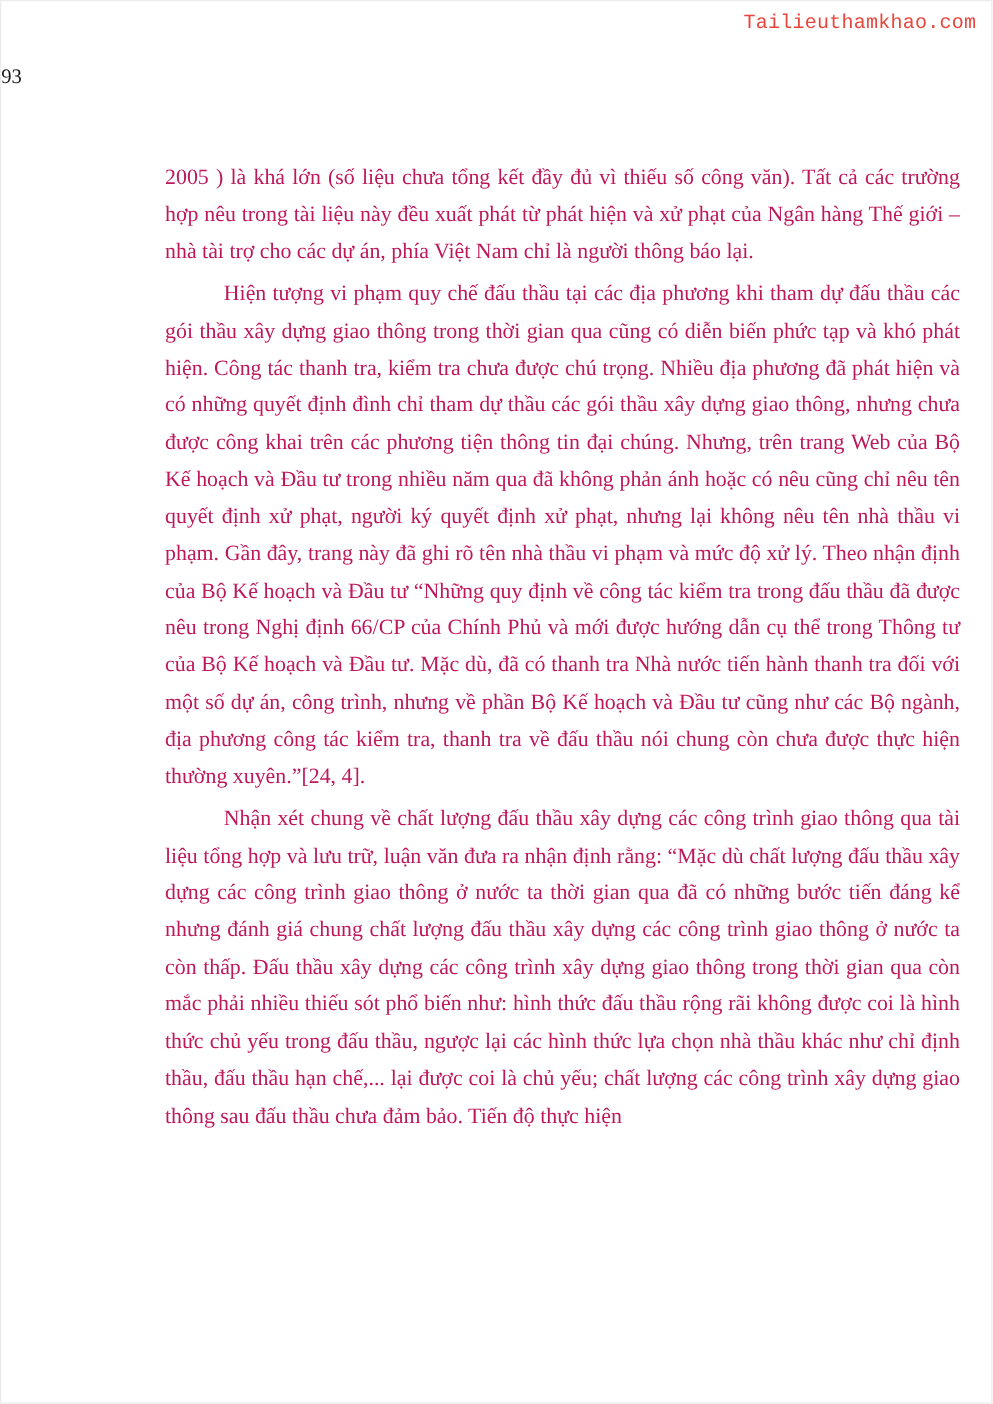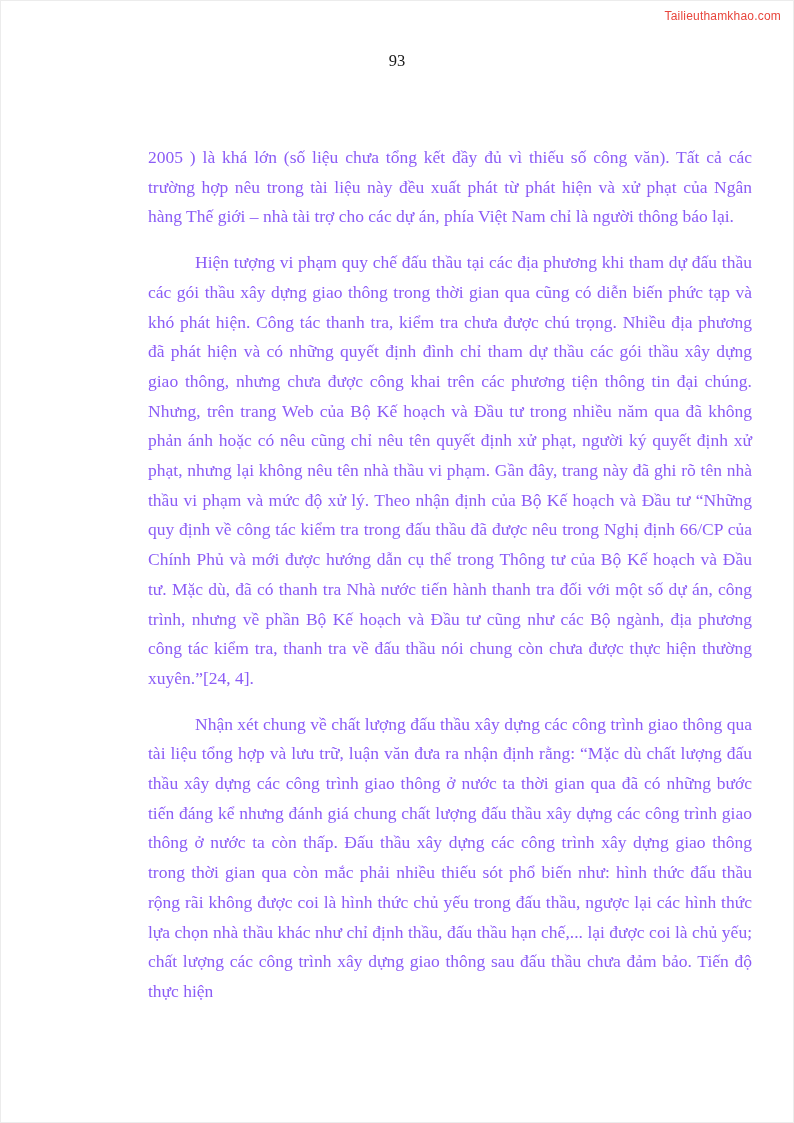--- a/index.html
+++ b/index.html
@@ -16,47 +16,46 @@
   .page {
     position: absolute;
     inset: 0;
     background: #ffffff;
     border: 1px solid #ececec;
   }
   .watermark {
     position: absolute;
     top: 8px;
     right: 12px;
-    font-family: Liberation Sans, sans-serif;
-    font-size: 12px;
+    font-family: Liberation Mono, monospace;
+    font-size: 16px;
     color: #e8453c;
     letter-spacing: 0.2px;
   }
   .page-number {
     position: absolute;
     top: 50px;
     left: 0;
     width: 100%;
-    text-align: center;
     font-size: 16.5px;
     color: #1a1a1a;
   }
   .content {
     position: absolute;
     left: 131px;
     top: 126px;
     width: 636px;
   }
   .para {
-    margin: 16px;
+    margin: 0;
     text-align: justify;
     font-size: 17.5px;
     line-height: 29.7px;
     text-indent: 47px;
-    color: #8b5cf6;
+    color: #be185d;
   }
   .para.first { text-indent: 0; }
   .para + .para { margin-top: 4px; }
   .italic { }
 </style>
 </head>
 <body>
 
 <div class="page">
 

